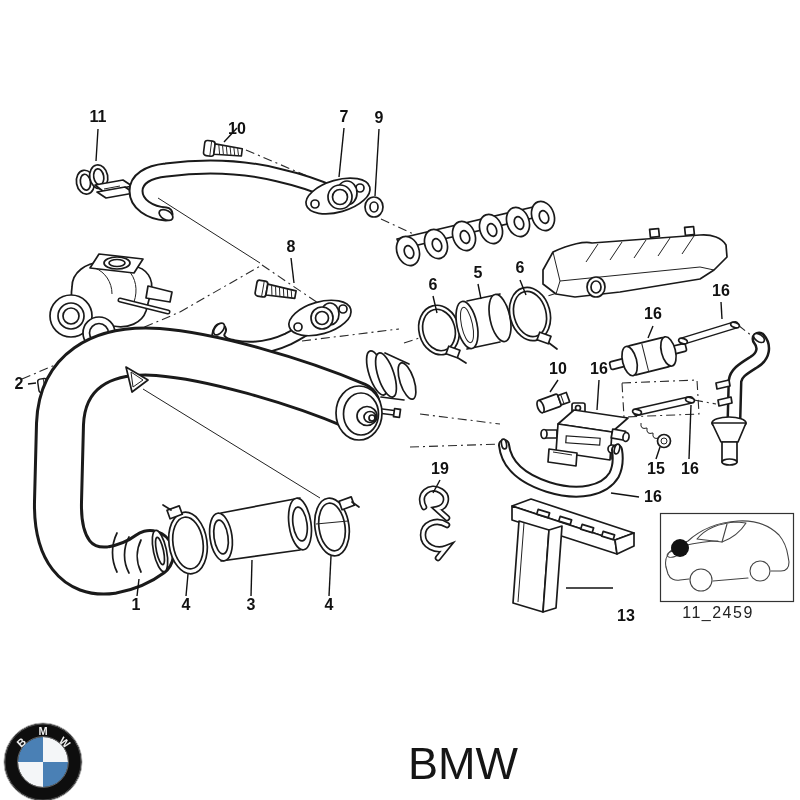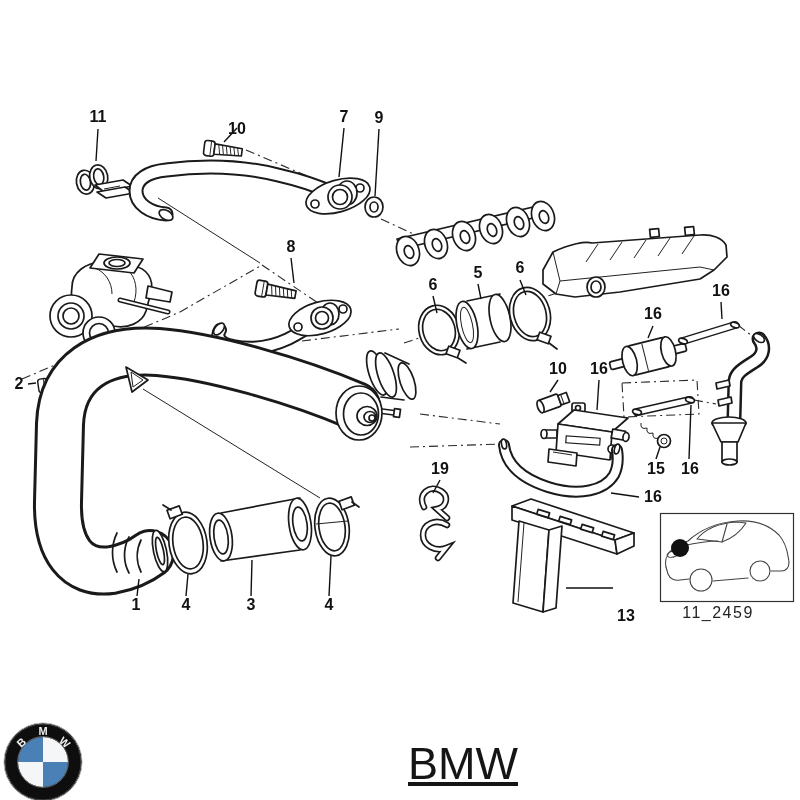--- a/index.html
+++ b/index.html
@@ -13,21 +13,21 @@
   .tube-o{fill:none;stroke:#1a1a1a;stroke-linecap:round;}
   .tube-i{fill:none;stroke:#fff;stroke-linecap:round;}
   .dash{fill:none;stroke:#2a2a2a;stroke-width:1.1;stroke-dasharray:9 4 2 4;}
   .lead{fill:none;stroke:#111;stroke-width:1.4;}
   #callout-layer{position:absolute;left:0;top:0;width:800px;height:720px;pointer-events:none;}
   .callout{position:absolute;transform:translate(-50%,-50%);font-weight:bold;font-size:16px;
            color:#111;white-space:nowrap;}
   .footer{position:absolute;left:0;top:718px;width:800px;height:82px;}
   .logo{position:absolute;left:3px;top:4px;}
   .pn{position:absolute;left:408px;top:20px;font-size:45px;color:#151515;letter-spacing:0;}
-  .pn span{display:inline-block;text-decoration:underline;}
+  .pn span{display:inline-block;}
   .pn .num{margin-left:13px;}
 </style>
 </head>
 <body>
 
 <div id="stage">
 
 <svg id="diagram" width="800" height="720" viewBox="0 0 800 720">
   <defs>
     <g id="bolt">

